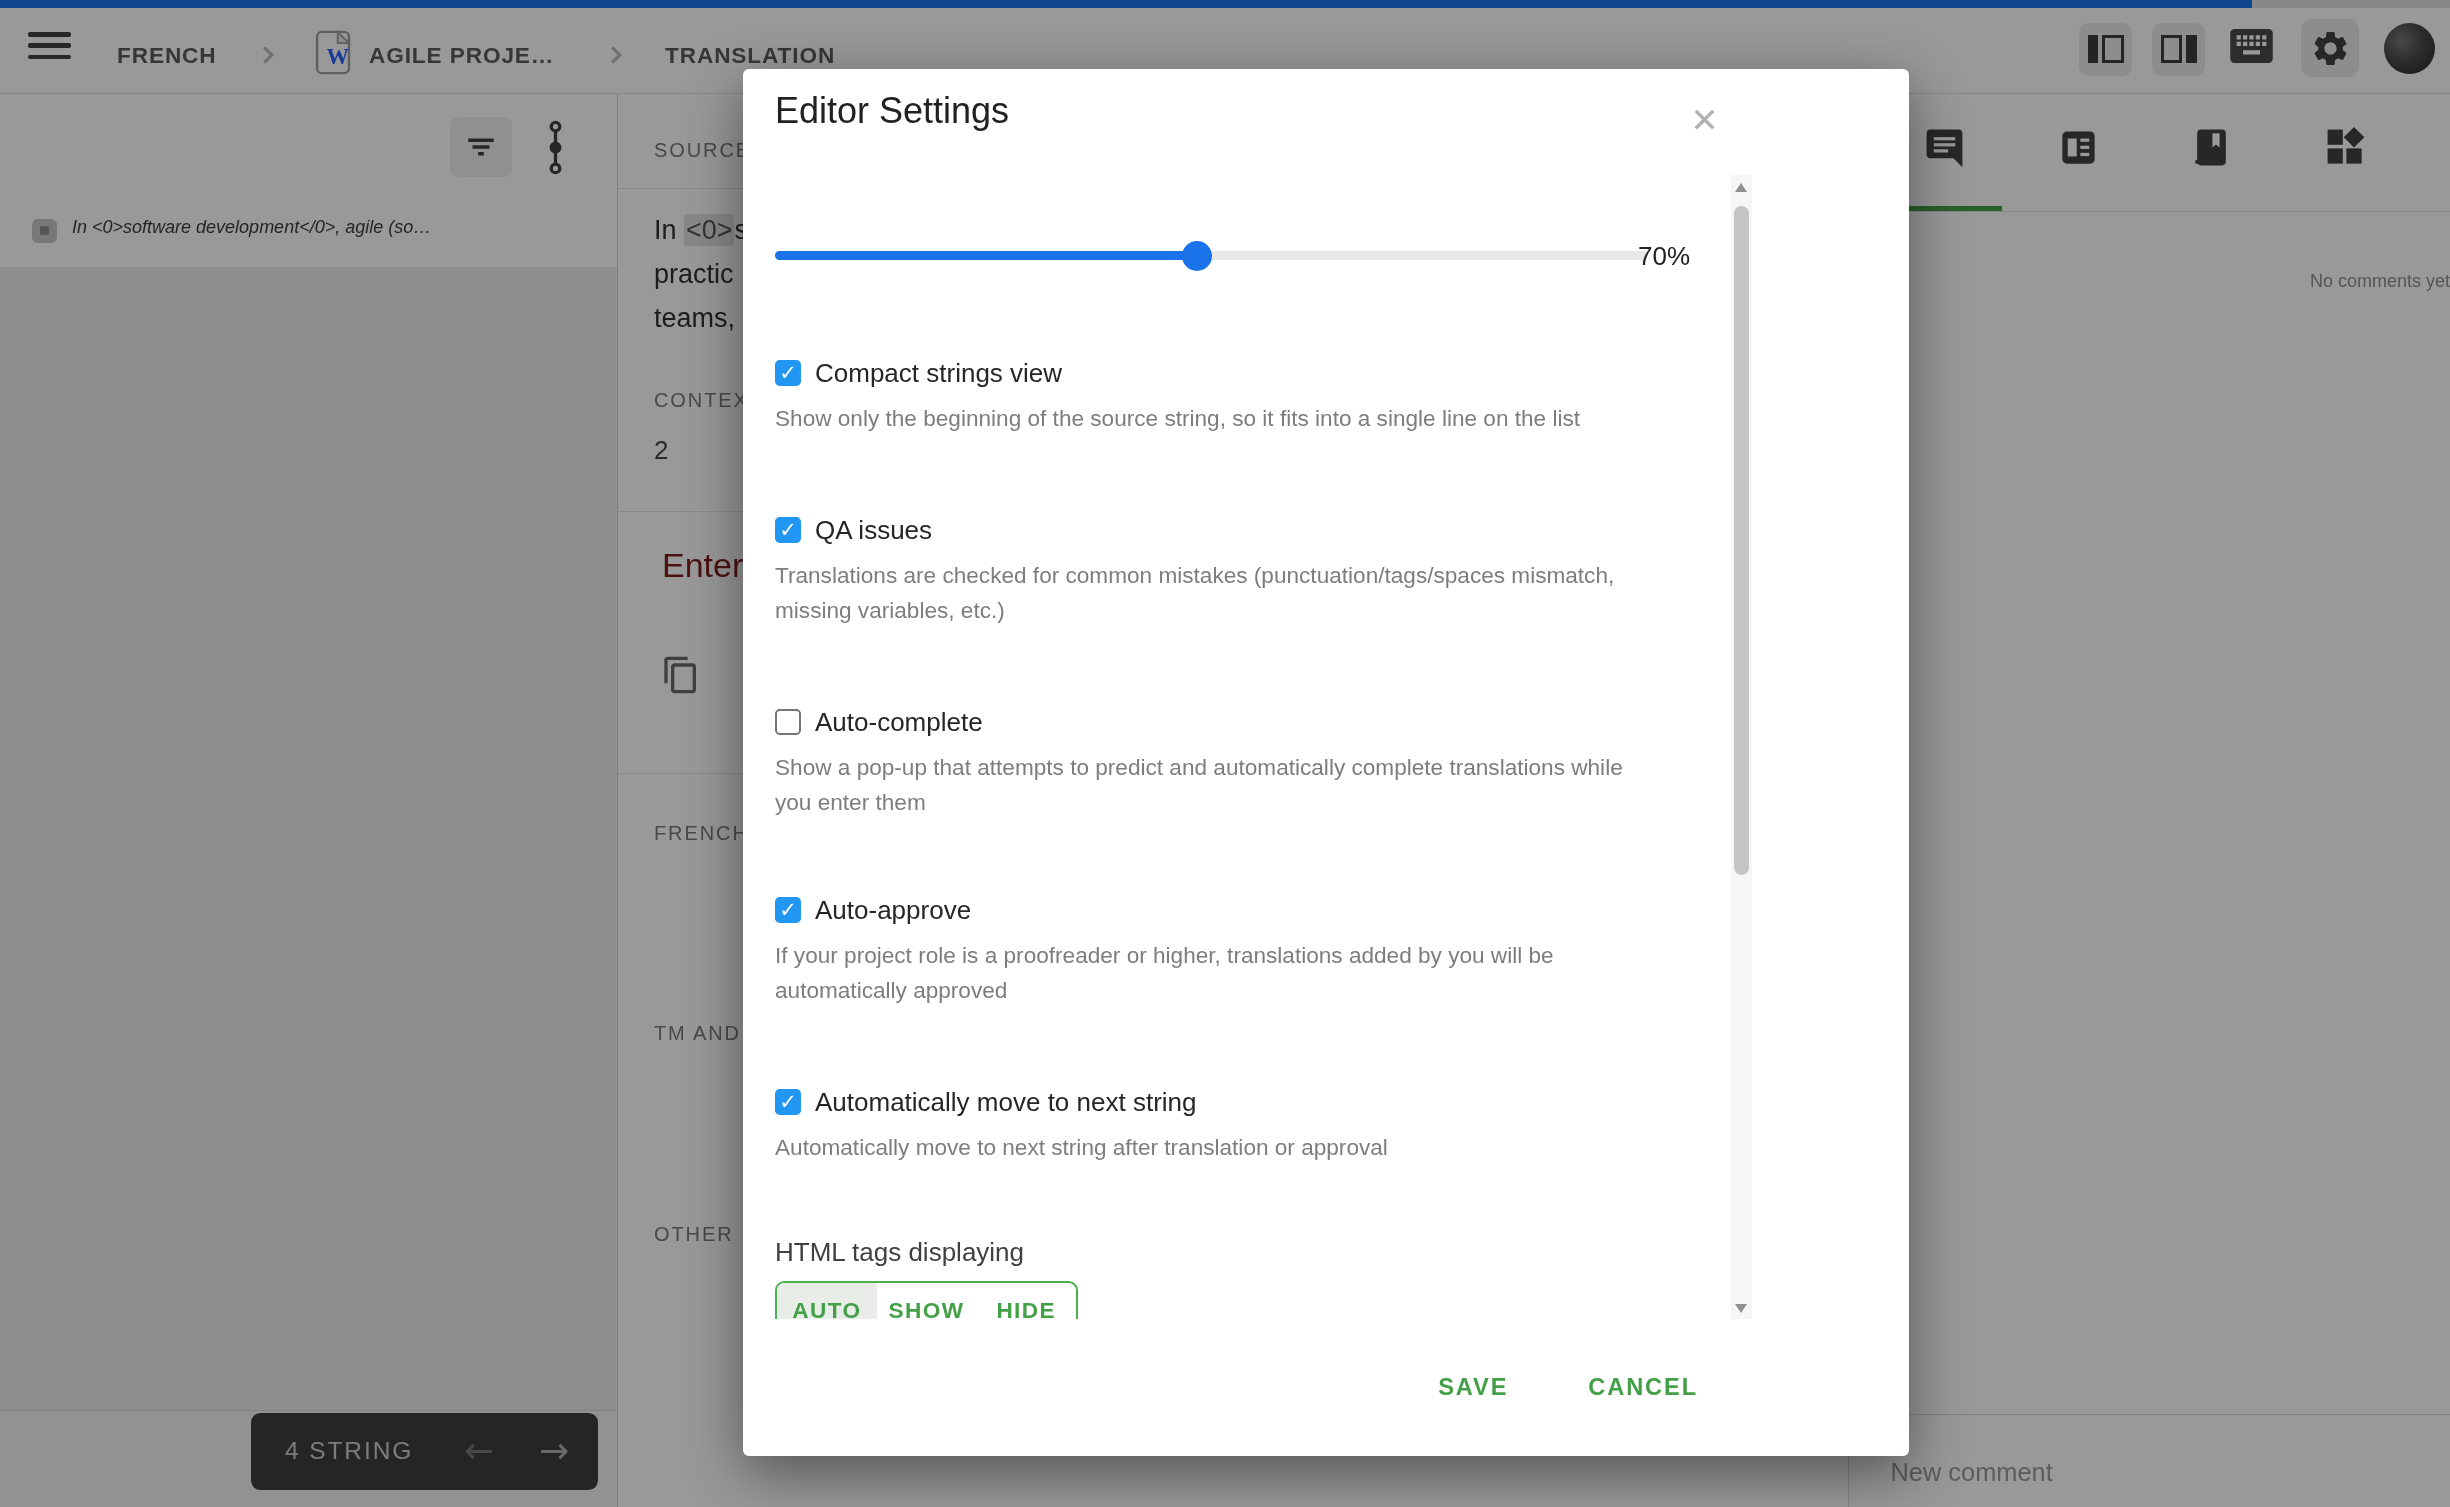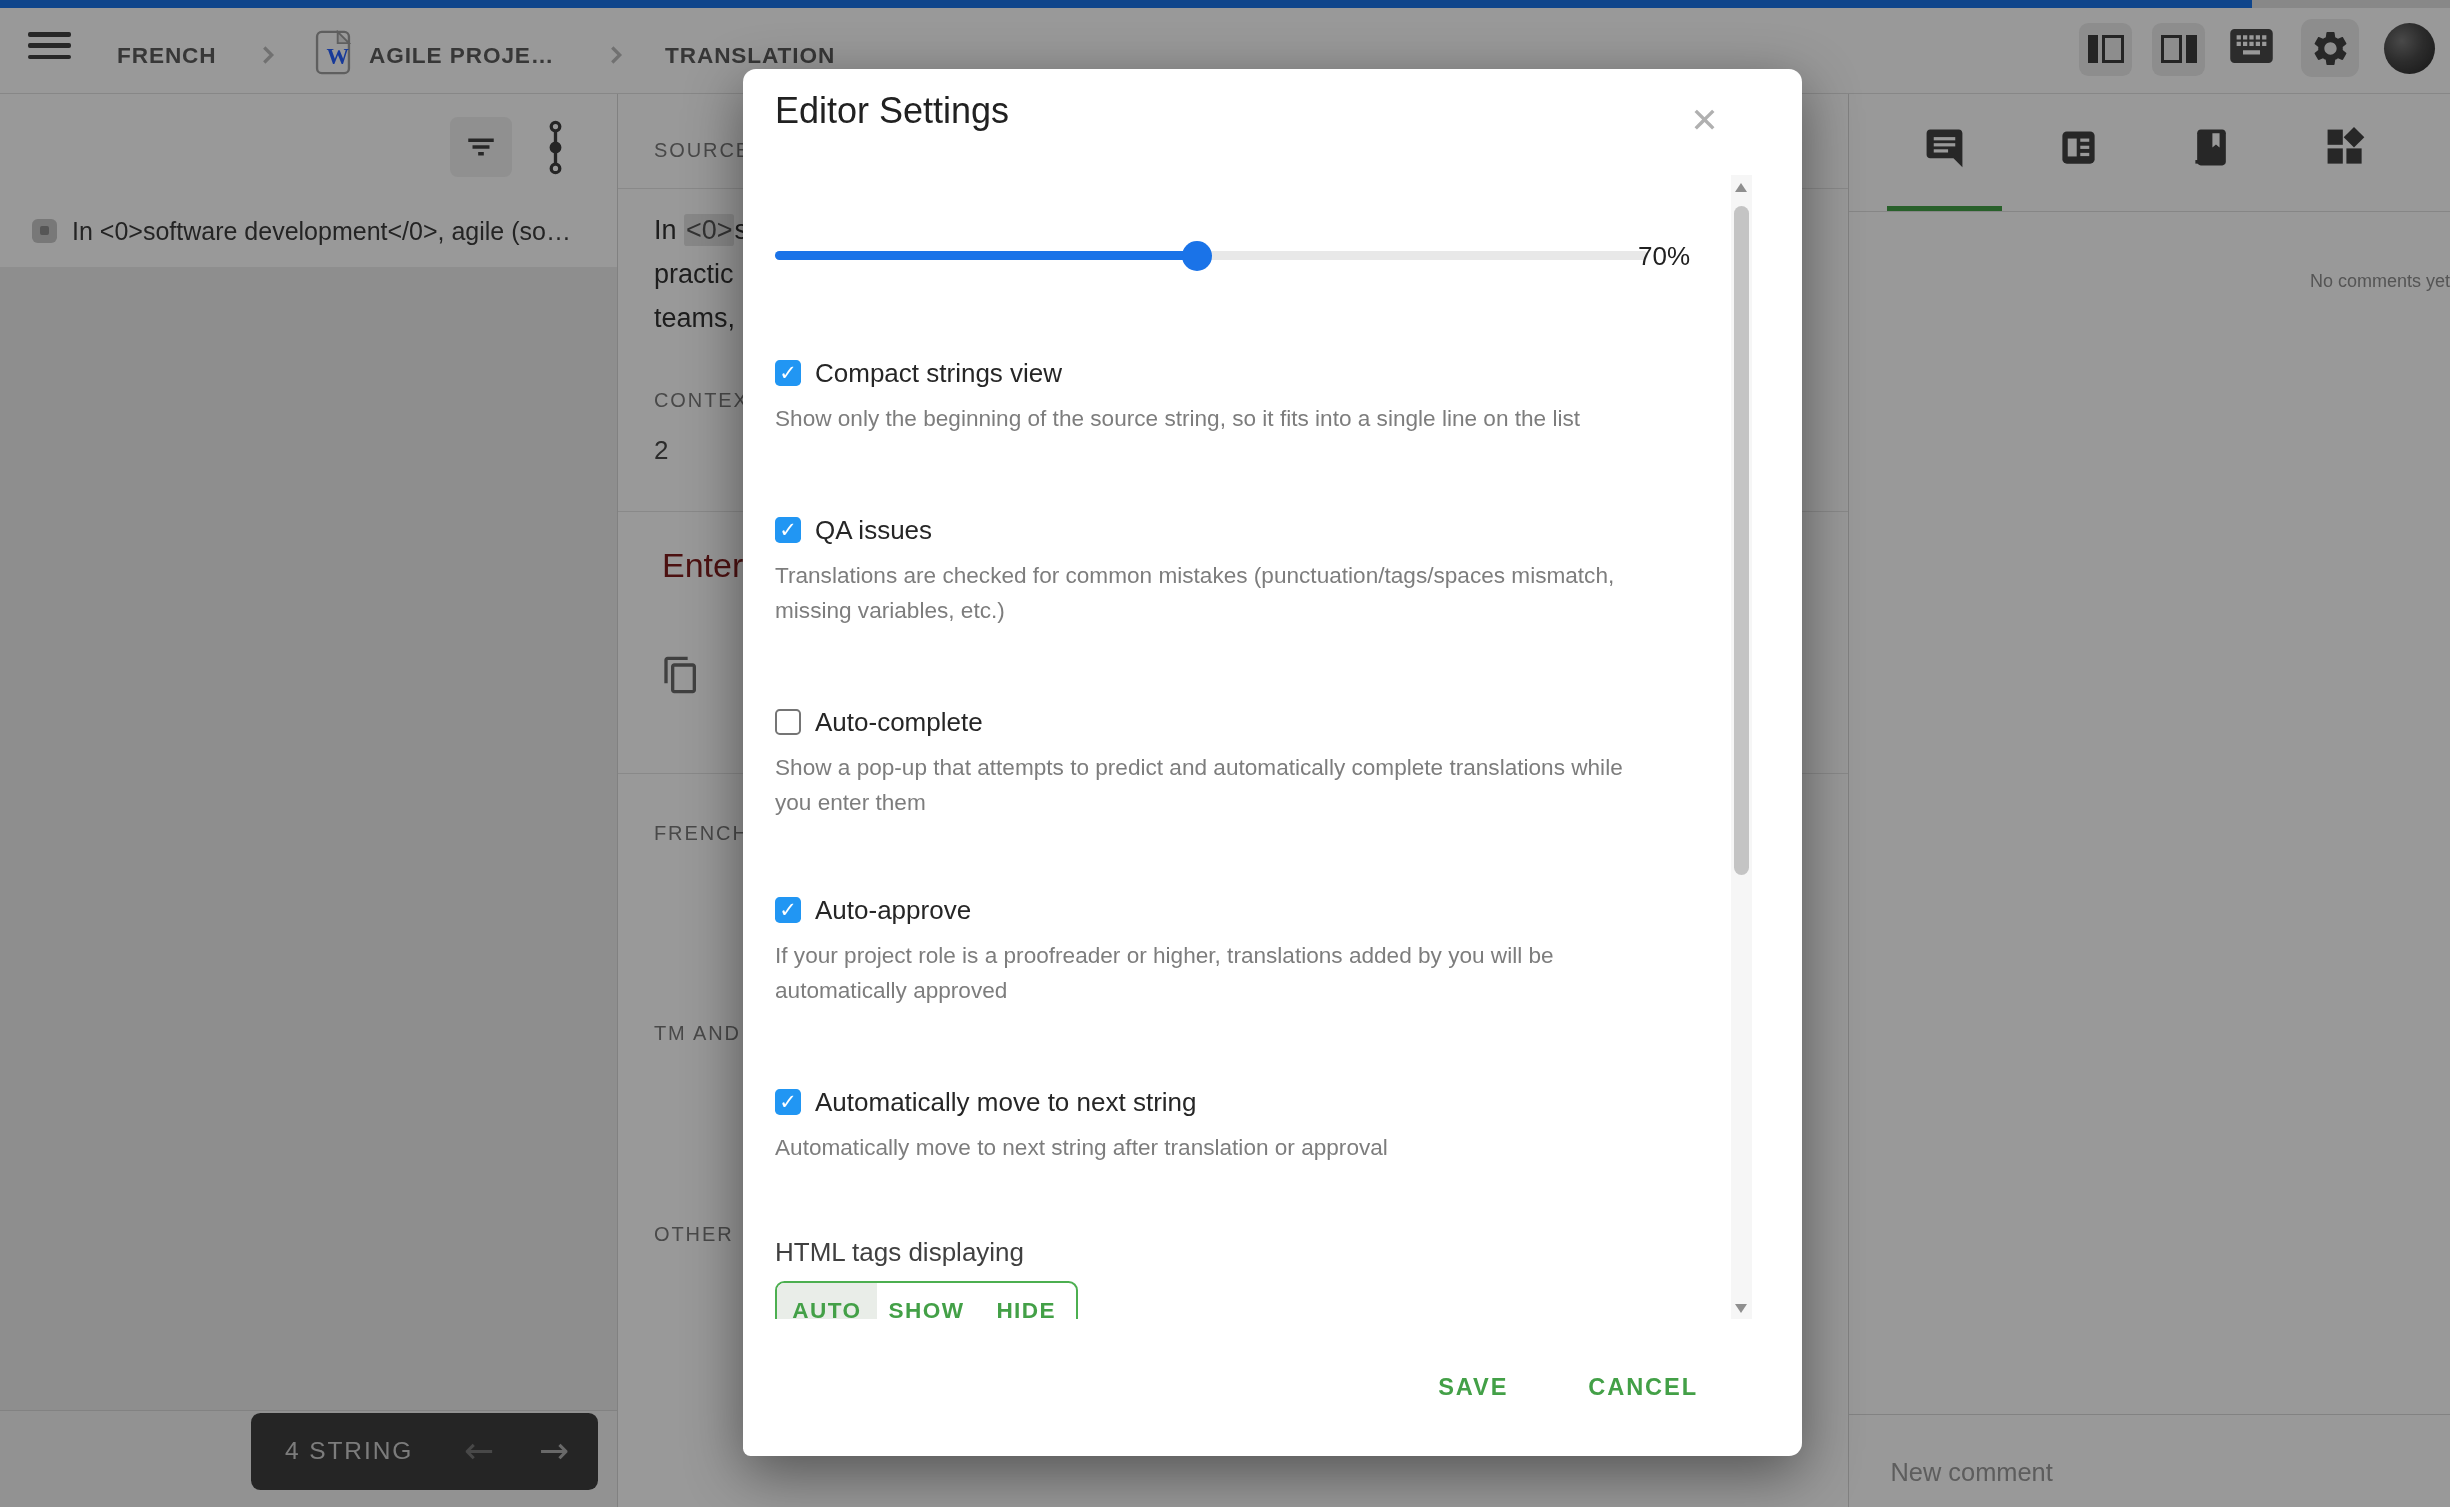--- a/index.html
+++ b/index.html
@@ -29,21 +29,21 @@
   
   .left-panel { left:0; top:94px; width:618px; height:1413px; background:#fff; border-right:0.9px solid #d7d7d7; }
   .search-input { left:26px; top:22.6px; width:411px; height:60px; background:#f1f1f1; border:none; border-radius:5.7px;
                   padding:0 21px; font-size:25.4px; color:#444; font-family:"Liberation Sans",sans-serif; }
   .search-input::placeholder { color:#9a9a9a; }
   .filter-btn { left:450px; top:22.6px; width:62px; height:60px; background:#f1f1f1; border-radius:7.5px; display:flex; align-items:center; justify-content:center; cursor:pointer; }
   .chain-btn { left:533px; top:25.4px; width:45px; height:57px; display:flex; align-items:center; justify-content:center; cursor:pointer; }
   .list-row { left:0; top:102px; width:617px; height:72px; background:#fff; cursor:pointer; }
   .status-sq { left:32px; top:22.6px; width:24.5px; height:24.5px; background:#c9c9c9; border-radius:5.7px; }
   .status-sq div { position:absolute; left:7.5px; top:7.5px; width:9.4px; height:9.4px; background:#8f8f8f; border-radius:1.9px; }
-  .list-text { left:72px; top:21px; font-size:25px; color:#3d3d3d; white-space:nowrap; }
+  .list-text { left:72px; top:21px; font-size:18px; color:#3d3d3d; white-space:nowrap;font-style:italic; }
   .list-empty { left:0; top:173px; width:617px; height:1143px; background:#ededed; }
   .left-footer { left:0; top:1316px; width:617px; height:97px; background:#f4f4f4; border-top:0.9px solid #d9d9d9; }
   .strings-btn { left:251px; top:1.9px; width:347px; height:77px; background:#3f3f3f; border-radius:9.4px; cursor:pointer; }
   .strings-label { left:34px; top:24.5px; font-size:24.5px; letter-spacing:1.9px; color:#cfcfcf; }
   .nav-arrow { top:17px; font-size:36px; line-height:41px; cursor:pointer; }
 
   
   .mid-panel { left:618px; top:94px; width:1231px; height:1413px; background:#fff; border-right:0.9px solid #d7d7d7; }
   .mid-label { font-size:20px; letter-spacing:1.9px; color:#7a7a7a; white-space:nowrap; }
   .hdiv { height:0.9px; background:#e4e4e4; }
@@ -55,21 +55,21 @@
 
   
   .right-panel { left:1849px; top:94px; width:601px; height:1413px; background:#fff; }
   .tab { top:28px; width:51px; height:51px; display:flex; align-items:center; justify-content:center; cursor:pointer; }
   .tab-underline { left:38px; top:112px; width:115px; height:4.7px; background:#43a047; }
   .no-comments { left:0; top:177px; width:601px; text-align:right; font-size:18px; color:#8e8e8e; }
   .new-comment { left:24.5px; top:1364px; font-size:25.4px; color:#9b9b9b;margin-left:17px; }
 
   
   .scrim { left:0; top:0; width:2450px; height:1508px; background:rgba(0,0,0,0.40); z-index:50; }
-  .modal { left:743px; top:69px; width:1059px; height:1387px; background:#fff; border-radius:13px; z-index:100;
+  .modal { left:743px; top:69px; width:1166px; height:1387px; background:#fff; border-radius:6px; z-index:100;
            box-shadow:0 17px 57px rgba(0,0,0,0.45); }
   .modal-body { position:absolute; left:0; top:0; right:0; bottom:137px; overflow:hidden; border-radius:7.5px 7.5px 0 0; }
   .modal-title { left:32px; top:21px; font-size:36px; color:#212121; }
   .modal-close { left:939px; top:28px; width:45px; height:45px; font-size:34px; color:#b0b0b0; display:flex; align-items:center; justify-content:center; cursor:pointer; }
   .tm-label { left:32px; top:102px; font-size:26px; color:#2b2b2b; }
   .abbr-dotted { border-bottom:2.8px dotted #8f8f8f; }
   .slider-track { left:32px; top:182px; width:873px; height:9.4px; background:#e8e8e8; border-radius:4.7px; cursor:pointer; }
   .slider-fill { left:0; top:0; width:422px; height:9.4px; background:#1a73e8; border-radius:4.7px; }
   .slider-thumb { left:439px; top:172px; width:30px; height:30px; background:#1a73e8; border-radius:50%; cursor:grab; }
   .slider-value { left:895px; top:172px; font-size:26px; color:#212121; }

